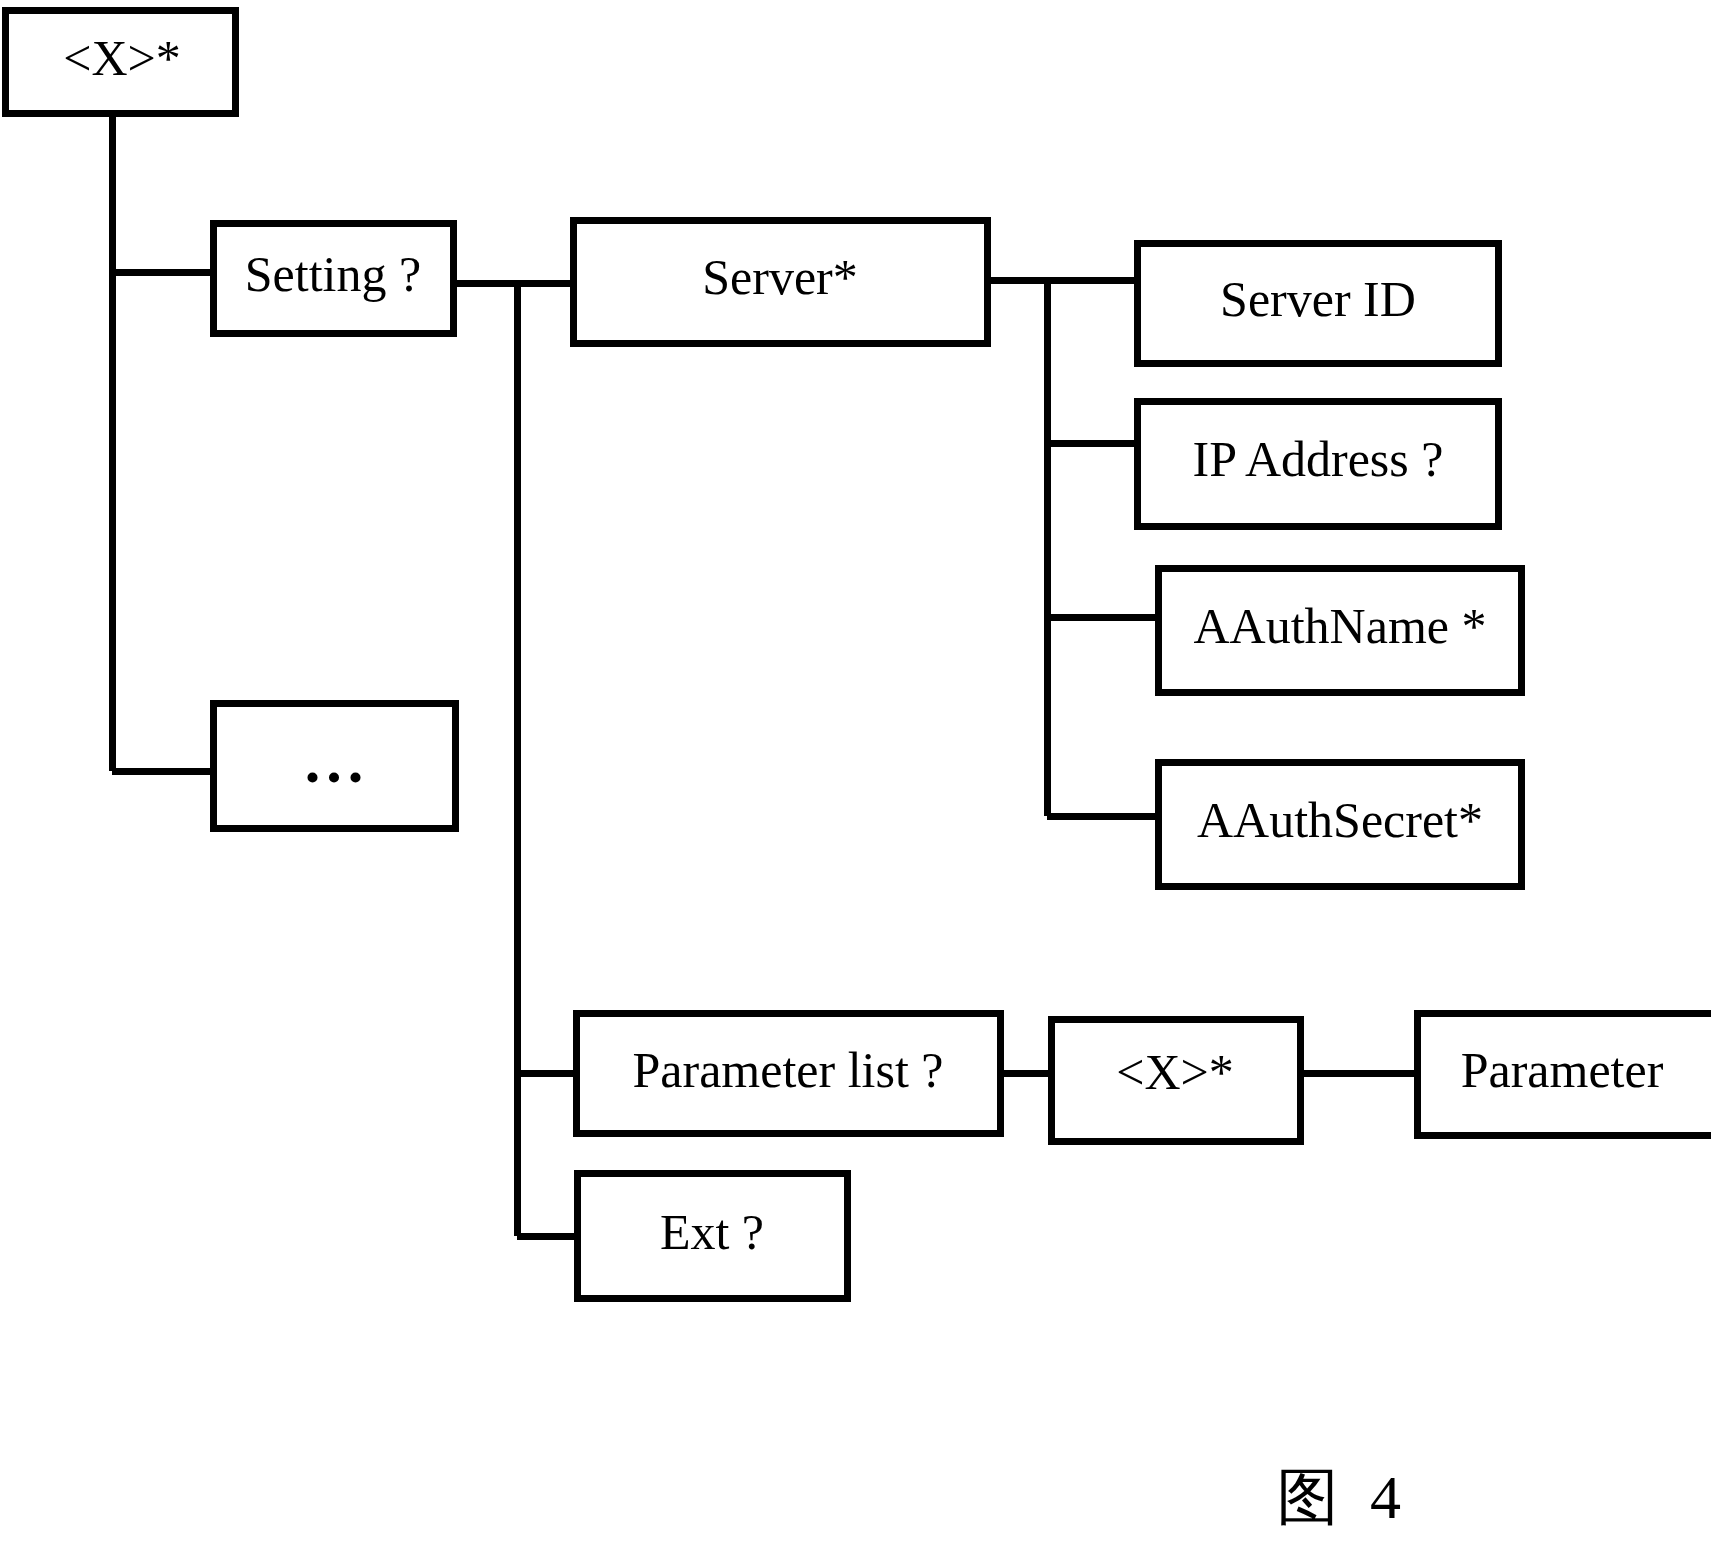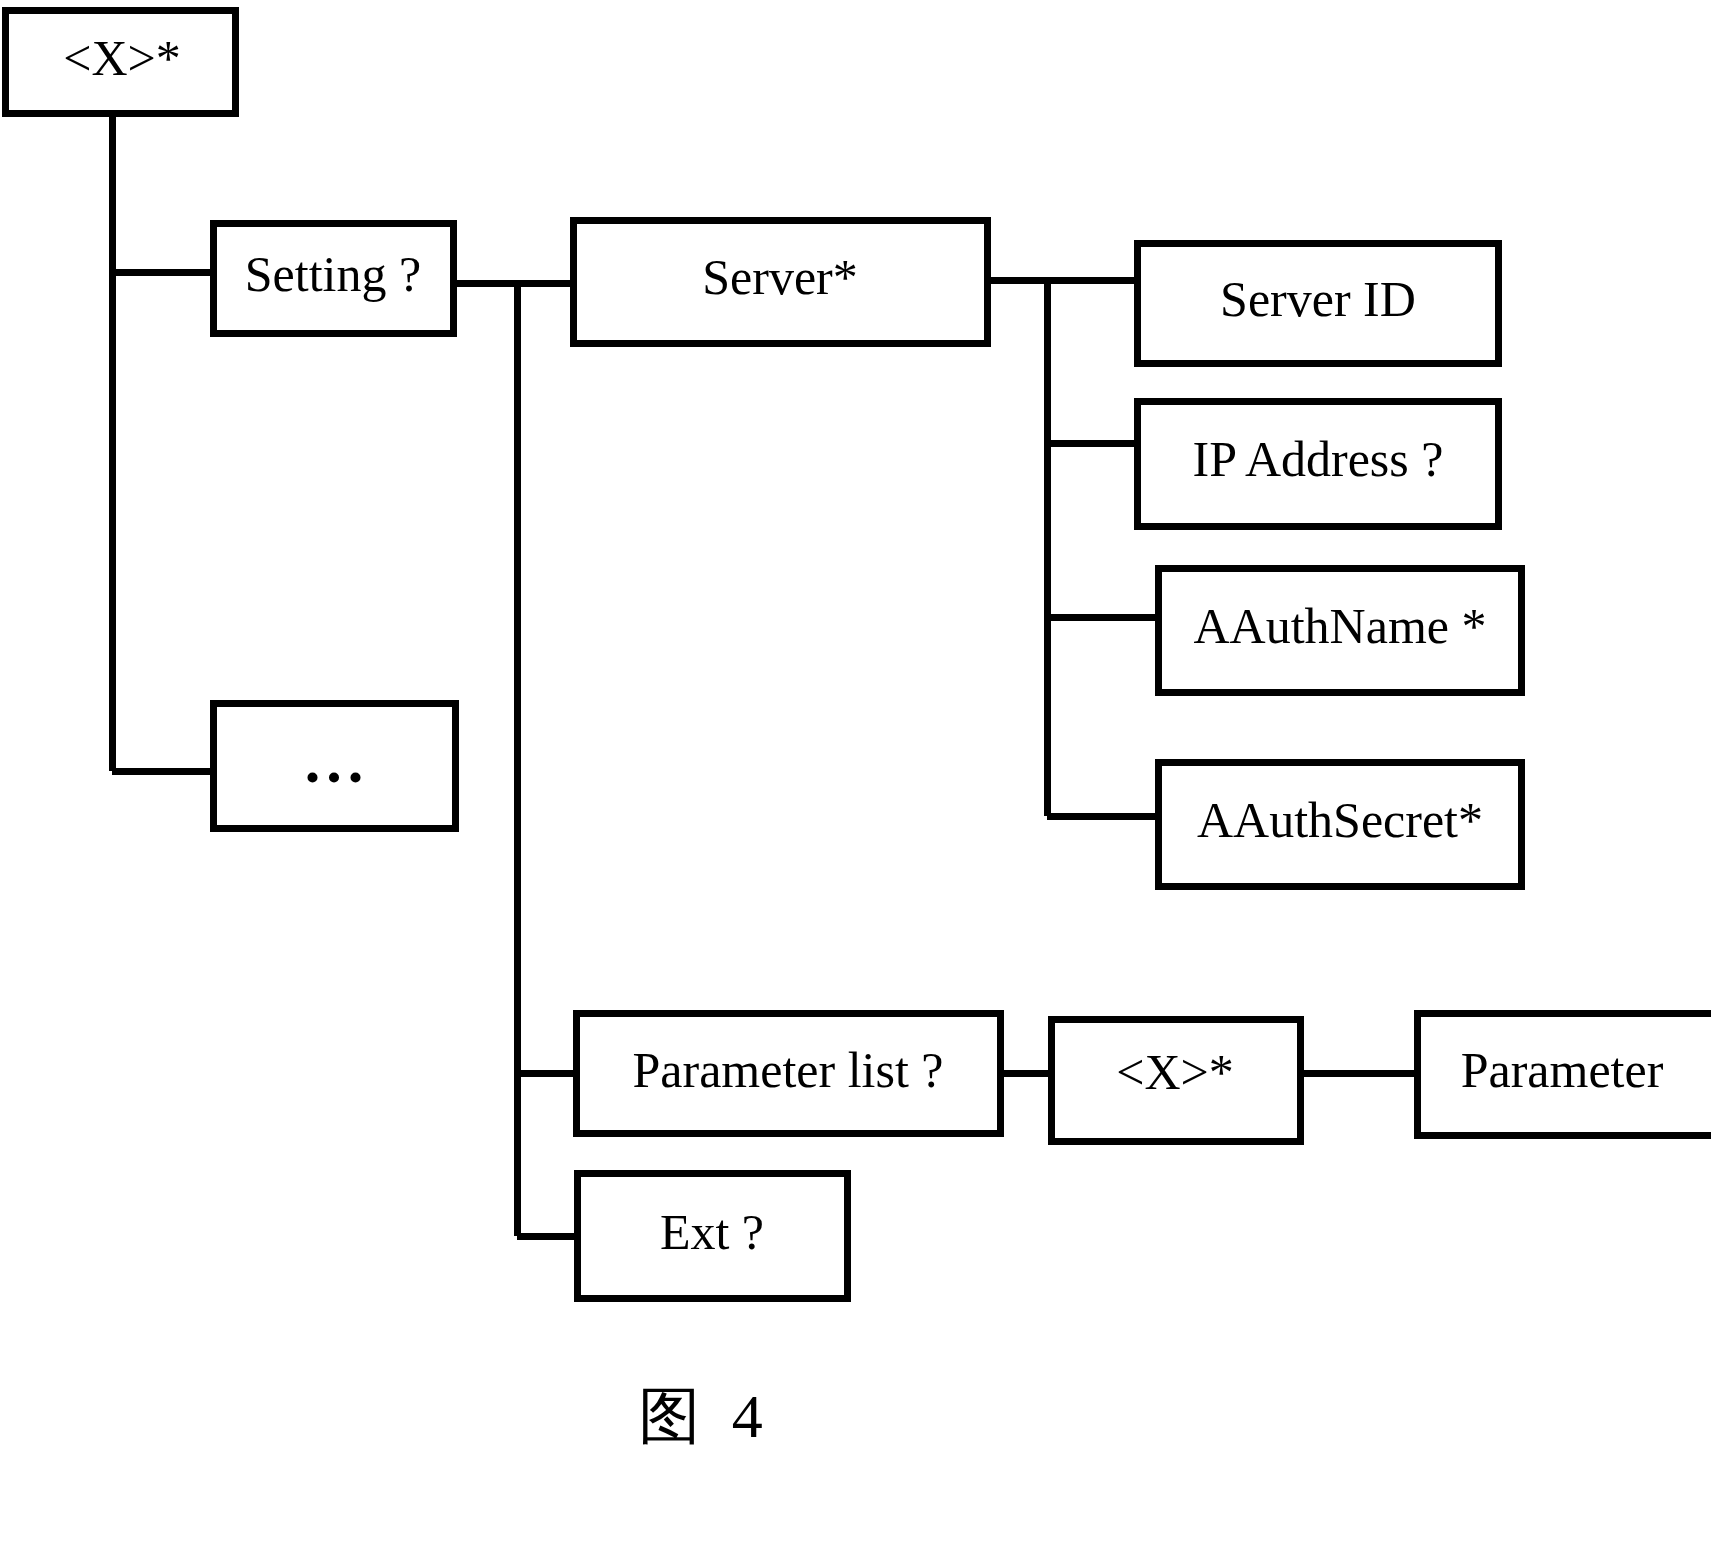--- a/index.html
+++ b/index.html
@@ -53,23 +53,23 @@
     font-size: 62px;
     font-weight: bold;
     fill: #000000;
     text-anchor: middle;
     dominant-baseline: middle;
     letter-spacing: 6px;
   }
   .figure-caption {
     position: absolute;
     left: 0;
-    top: 1374px;
+    top: 1455px;
     width: 1409px;
-    text-align: center;
+    text-align: right;
     font-family: "Liberation Serif", "DejaVu Serif", serif;
     font-size: 62px;
     color: #000000;
     letter-spacing: 8px;
   }
 </style>
 </head>
 <body>
 
 <div id="diagram-root">

